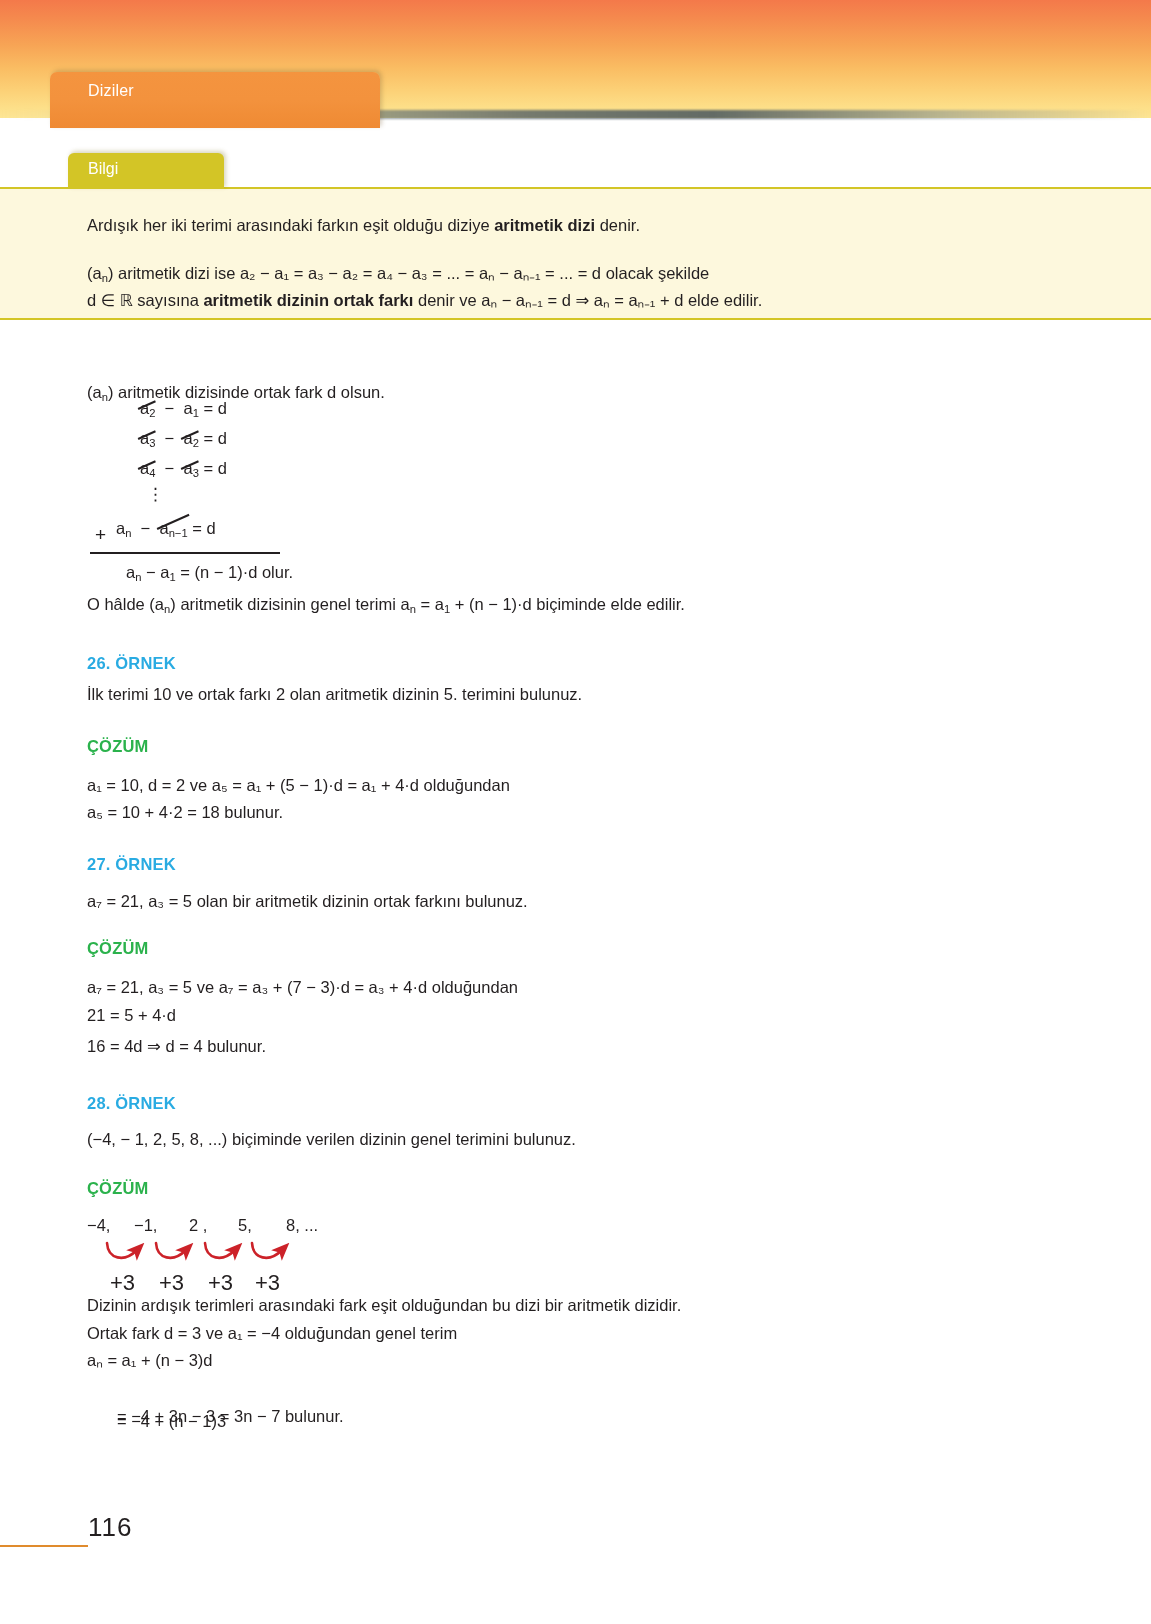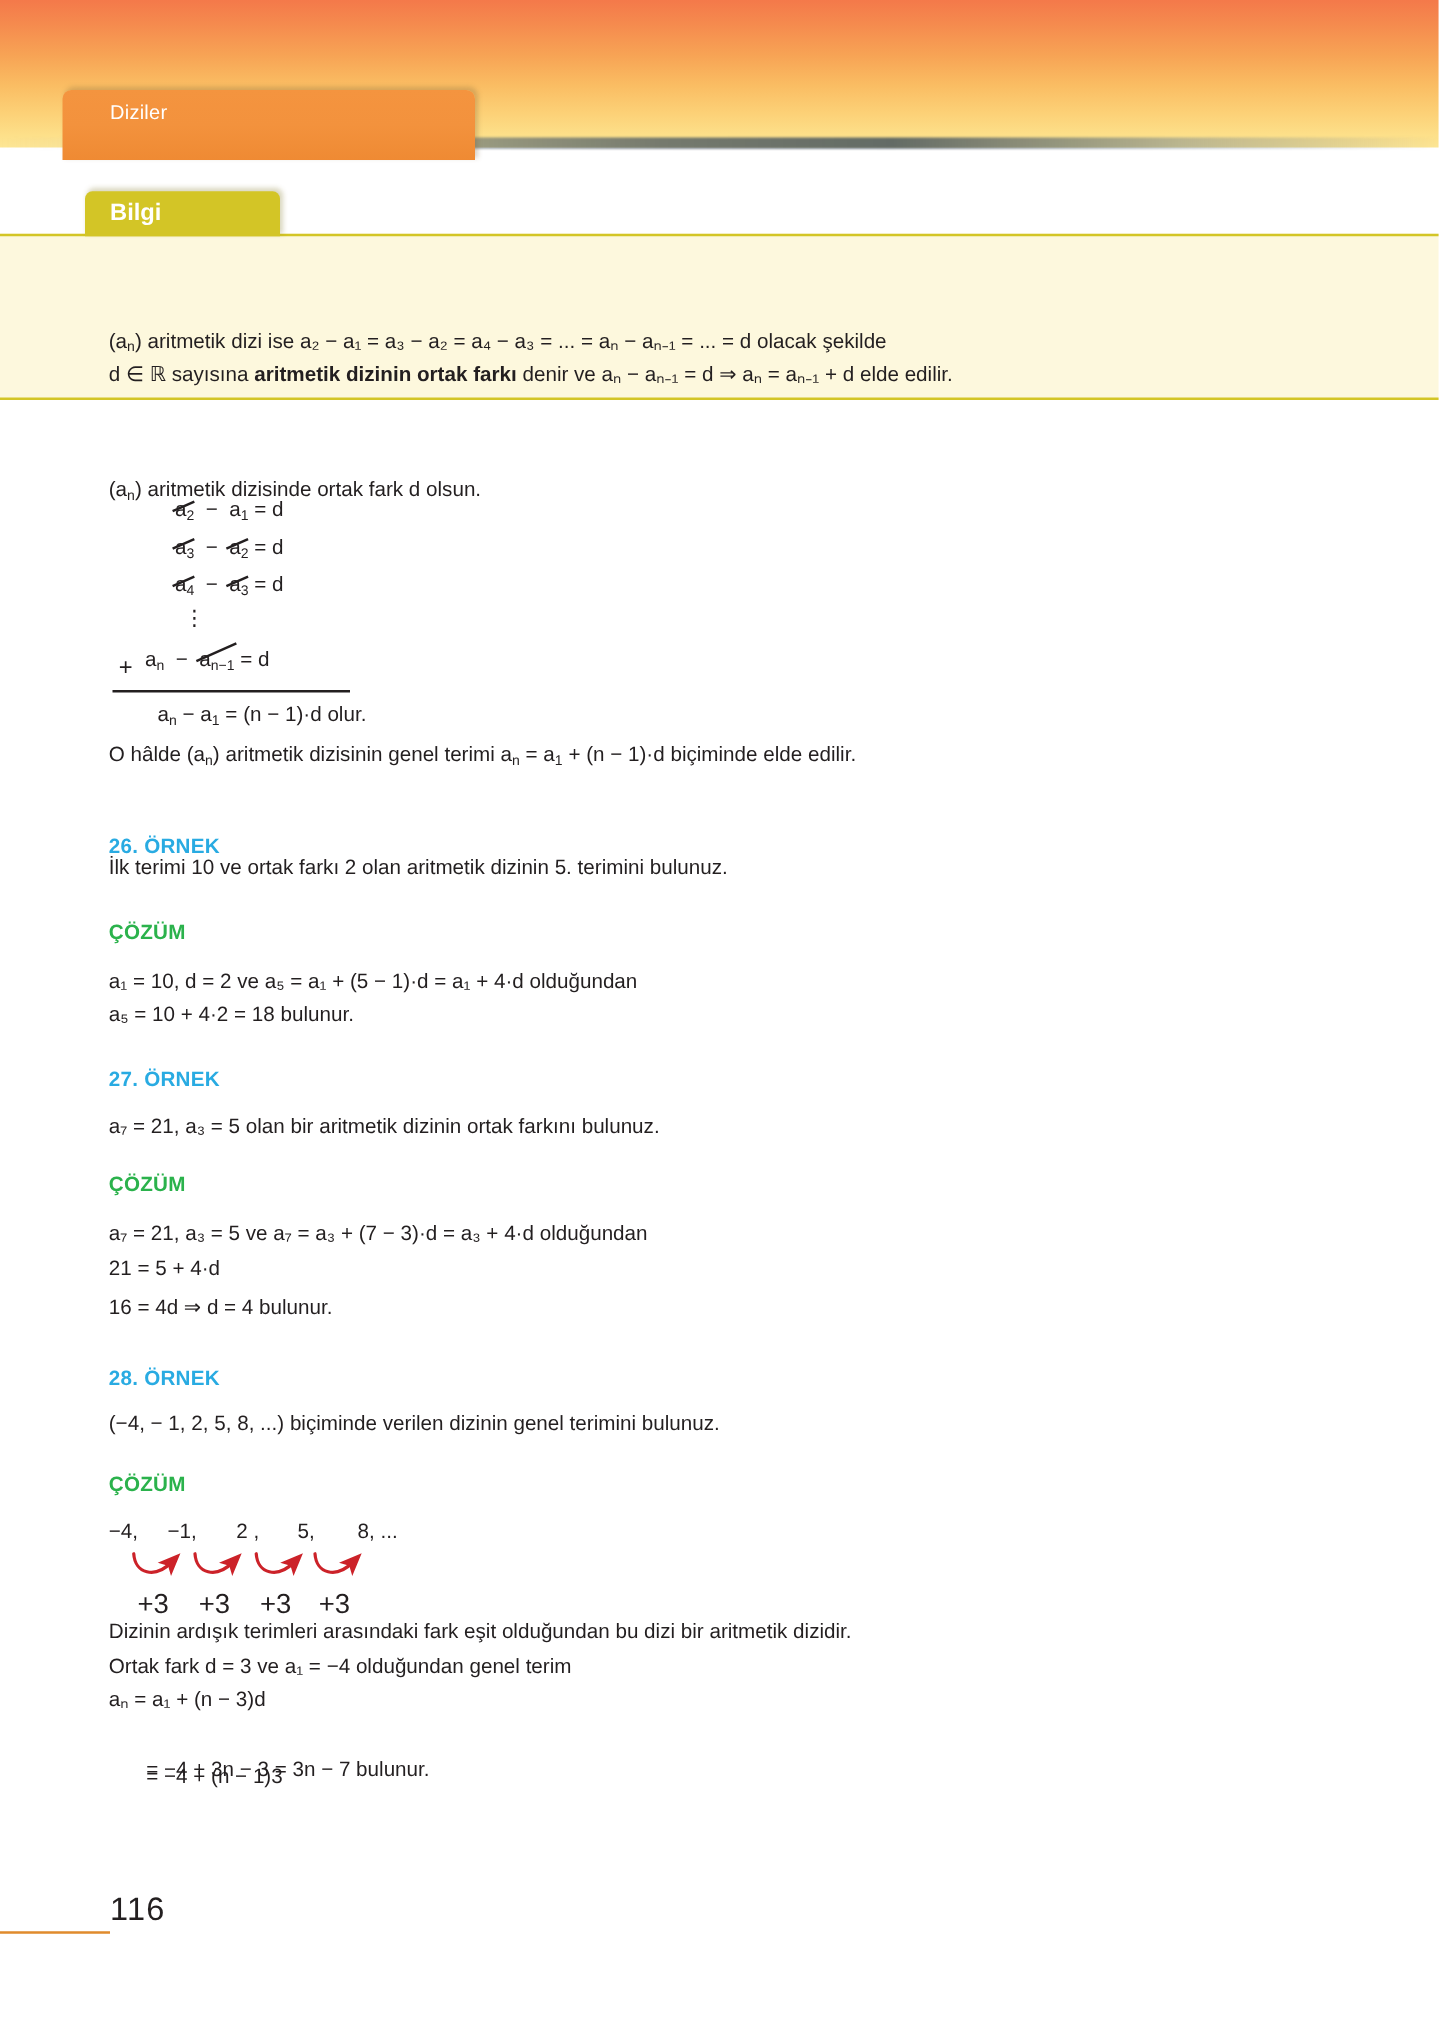--- a/index.html
+++ b/index.html
@@ -57,21 +57,21 @@
   .bilgi-tab {
     position:absolute; left:68px; top:0;
     width:156px; height:36px;
     background:#d3c526;
     border-radius:6px 6px 0 0;
     box-shadow:2px -2px 4px rgba(130,120,40,0.30);
     z-index:3;
   }
   .bilgi-tab-label {
     position:absolute; left:20px; top:7px;
-    font-size:19px; font-weight:bold; color:#ffffff;
+    font-size:16px; font-weight:normal; color:#ffffff;
   }
   .bilgi-body {
     position:absolute; left:0; top:34px;
     width:1151px; min-height:133px;
     background:#fdf8dd;
     border-top:2px solid #d3c526;
     border-bottom:2px solid #d3c526;
     z-index:1;
   }
   .bilgi-p {
@@ -139,20 +139,23 @@
 <body>
 
 <div class="header"></div>
 <div class="header-shadowline"></div>
 <div class="chapter-tab">
   <span class="chapter-tab-label">Diziler</span>
 </div>
 
 <div class="bilgi-wrap">
   <div class="bilgi-body">
+    <div class="bilgi-p bilgi-p1">
+      <span>Ardışık her iki terimi arasındaki farkın eşit olduğu diziye </span><span class="bold">aritmetik dizi</span><span> denir.</span>
+    </div>
     <div class="bilgi-p bilgi-p2">
       <span>(a</span><sub>n</sub><span>) aritmetik dizi ise  a₂ − a₁ = a₃ − a₂ = a₄ − a₃ = ... = aₙ − aₙ₋₁ = ... = d  olacak şekilde</span>
     </div>
     <div class="bilgi-p bilgi-p3">
       <span>d ∈ ℝ  sayısına </span><span class="bold">aritmetik dizinin ortak farkı</span><span> denir ve  aₙ − aₙ₋₁ = d ⇒ aₙ = aₙ₋₁ + d  elde edilir.</span>
     </div>
   </div>
   <div class="bilgi-tab">
     <span class="bilgi-tab-label">Bilgi</span>
   </div>
@@ -199,21 +202,21 @@
 
   <div class="txt deriv" style="left:126px; top:560px;">
     <span><span>a</span><sub>n</sub></span><span>&nbsp;</span><span>− a</span><sub>1</sub>
     <span>= (n − 1)·d olur.</span>
   </div>
 
   <div class="txt deriv" style="left:87px; top:592px;">
     <span>O hâlde  (a</span><sub>n</sub><span>)  aritmetik dizisinin genel terimi  a</span><sub>n</sub><span> = a</span><sub>1</sub><span> + (n − 1)·d  biçiminde elde edilir.</span>
   </div>
 
-  <div class="ex-head deriv" style="left:87px; top:668px;">26. ÖRNEK</div>
+  <div class="ex-head deriv" style="left:87px; top:654px;">26. ÖRNEK</div>
   <div class="txt deriv" style="left:87px; top:682px;">İlk terimi 10 ve ortak farkı 2 olan aritmetik dizinin 5. terimini bulunuz.</div>
   <div class="sol-head deriv" style="left:87px; top:737px;">ÇÖZÜM</div>
   <div class="txt deriv" style="left:87px; top:773px;">a₁ = 10, d = 2 ve a₅ = a₁ + (5 − 1)·d = a₁ + 4·d olduğundan</div>
   <div class="txt deriv" style="left:87px; top:800px;">a₅ = 10 + 4·2 = 18 bulunur.</div>
 
   <div class="ex-head deriv" style="left:87px; top:855px;">27. ÖRNEK</div>
   <div class="txt deriv" style="left:87px; top:889px;">a₇ = 21, a₃ = 5  olan bir aritmetik dizinin ortak farkını bulunuz.</div>
   <div class="sol-head deriv" style="left:87px; top:939px;">ÇÖZÜM</div>
   <div class="txt deriv" style="left:87px; top:975px;">a₇ = 21, a₃ = 5 ve a₇ = a₃ + (7 − 3)·d = a₃ + 4·d olduğundan</div>
   <div class="txt deriv" style="left:87px; top:1003px;">21 = 5 + 4·d</div>

